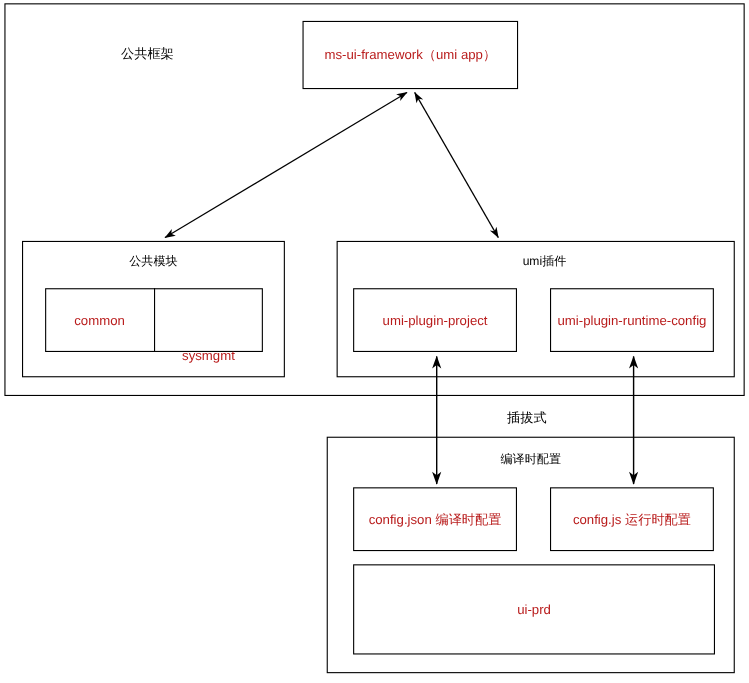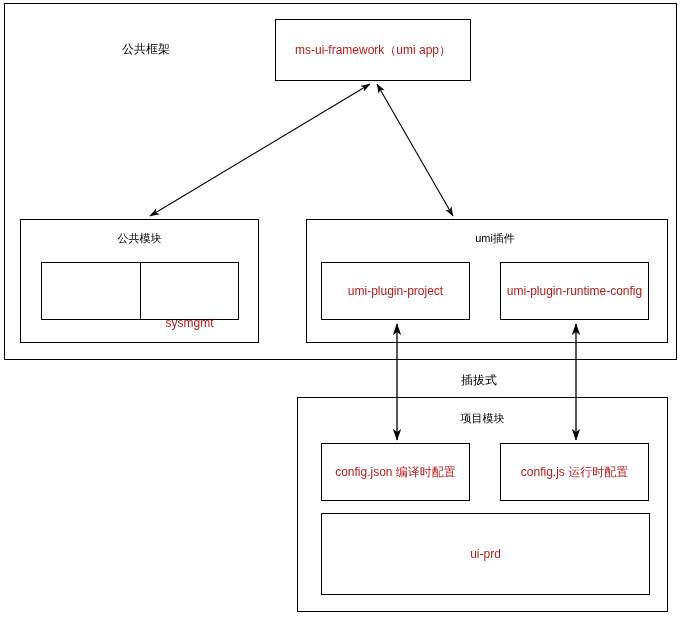--- a/index.html
+++ b/index.html
@@ -69,45 +69,46 @@
     overflow: visible;
   }
 </style>
 </head>
 <body>
 
 <div id="canvas">
 
   <div class="box" style="left:4px; top:3px; width:673px; height:357px;"></div>
 
-  <div class="label" style="left:122px; top:42px;font-family:Liberation Serif, serif;">公共框架</div>
+  <div class="label" style="left:110px; top:42px;font-family:Liberation Serif, serif;">公共框架</div>
 
   <div class="box" style="left:275px; top:19px; width:196px; height:62px;"></div>
   <div class="centered-text" style="left:275px; top:19px; width:196px; height:62px;">ms-ui-framework（umi app）</div>
 
   <div class="box" style="left:20px; top:219px; width:239px; height:124px;"></div>
   <div class="group-title" style="left:20px; top:231px; width:239px;">公共模块</div>
 
   <div class="box" style="left:41px; top:262px; width:198px; height:58px;"></div>
   <div class="divider-v" style="left:140px; top:262px; height:58px;"></div>
+  <div class="centered-text" style="left:41px; top:262px; width:99px; height:58px;">common</div>
   <div class="centered-text" style="left:140px; top:262px; width:99px; height:58px;margin-top:32px;">sysmgmt</div>
 
   <div class="box" style="left:306px; top:219px; width:362px; height:124px;"></div>
   <div class="group-title" style="left:306px; top:231px; width:362px;padding-left:16px;">umi插件</div>
 
   <div class="box" style="left:321px; top:262px; width:149px; height:58px;"></div>
   <div class="centered-text" style="left:321px; top:262px; width:149px; height:58px;">umi-plugin-project</div>
 
   <div class="box" style="left:500px; top:262px; width:149px; height:58px;"></div>
   <div class="centered-text" style="left:500px; top:262px; width:149px; height:58px;">umi-plugin-runtime-config</div>
 
   <div class="label" style="left:461px; top:373px;">插拔式</div>
 
   <div class="box" style="left:297px; top:397px; width:371px; height:215px;"></div>
-  <div class="group-title" style="left:297px; top:411px; width:371px;">项目模块</div>
+  <div class="group-title" style="left:297px; top:411px; width:371px;">编译时配置</div>
 
   <div class="box" style="left:321px; top:443px; width:149px; height:58px;"></div>
   <div class="centered-text" style="left:321px; top:443px; width:149px; height:58px;">config.json 编译时配置</div>
 
   <div class="box" style="left:500px; top:443px; width:149px; height:58px;"></div>
   <div class="centered-text" style="left:500px; top:443px; width:149px; height:58px;">config.js 运行时配置</div>
 
   <div class="box" style="left:321px; top:513px; width:329px; height:82px;"></div>
   <div class="centered-text" style="left:321px; top:513px; width:329px; height:82px;">ui-prd</div>
 

